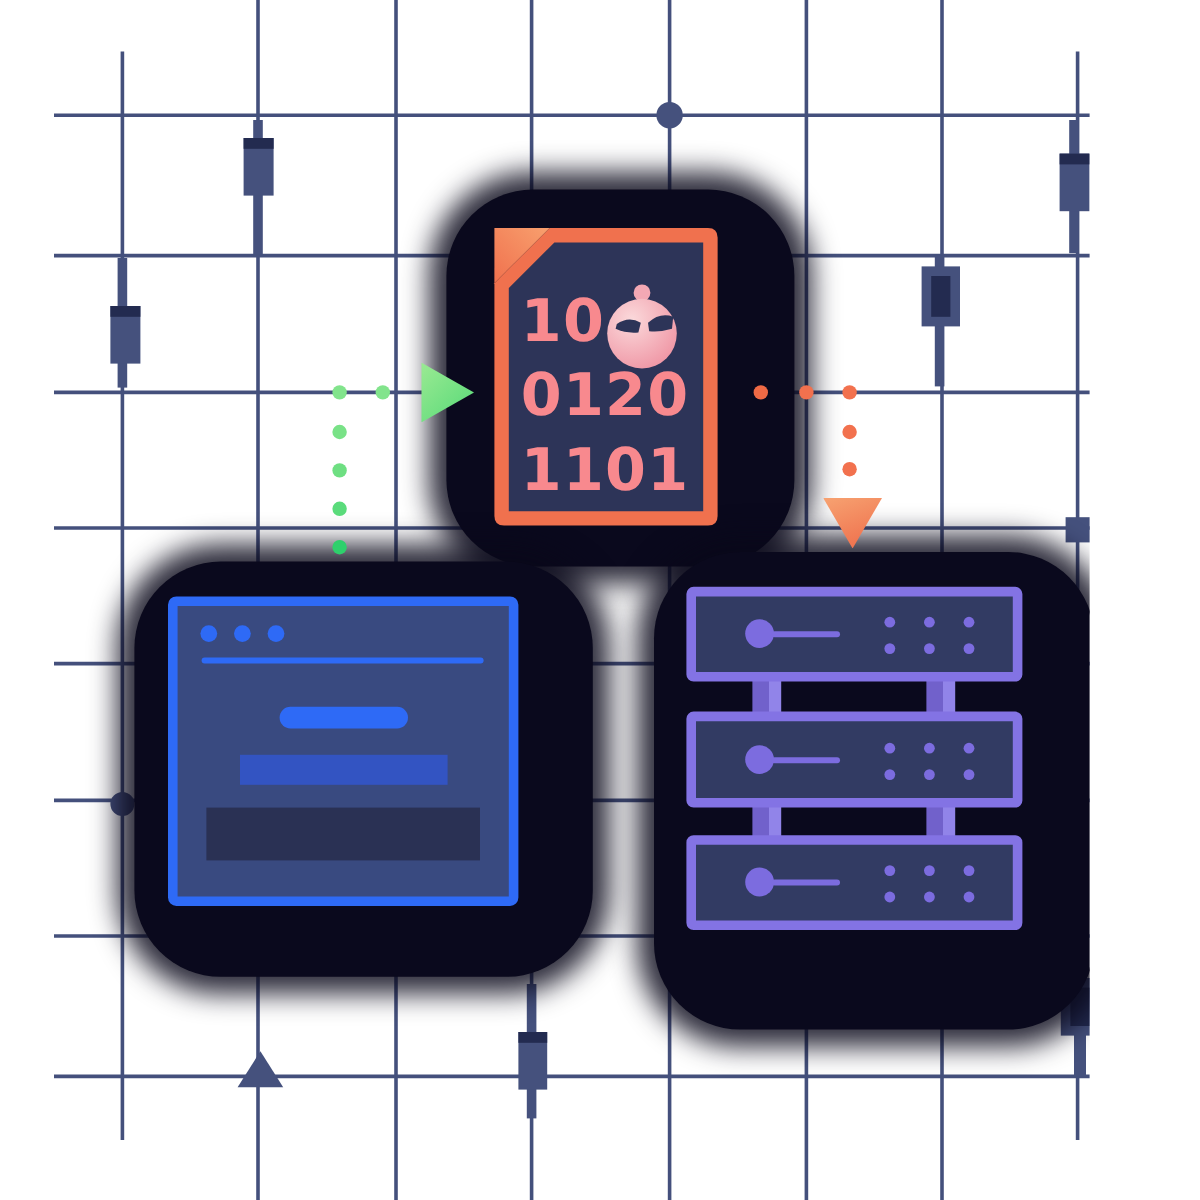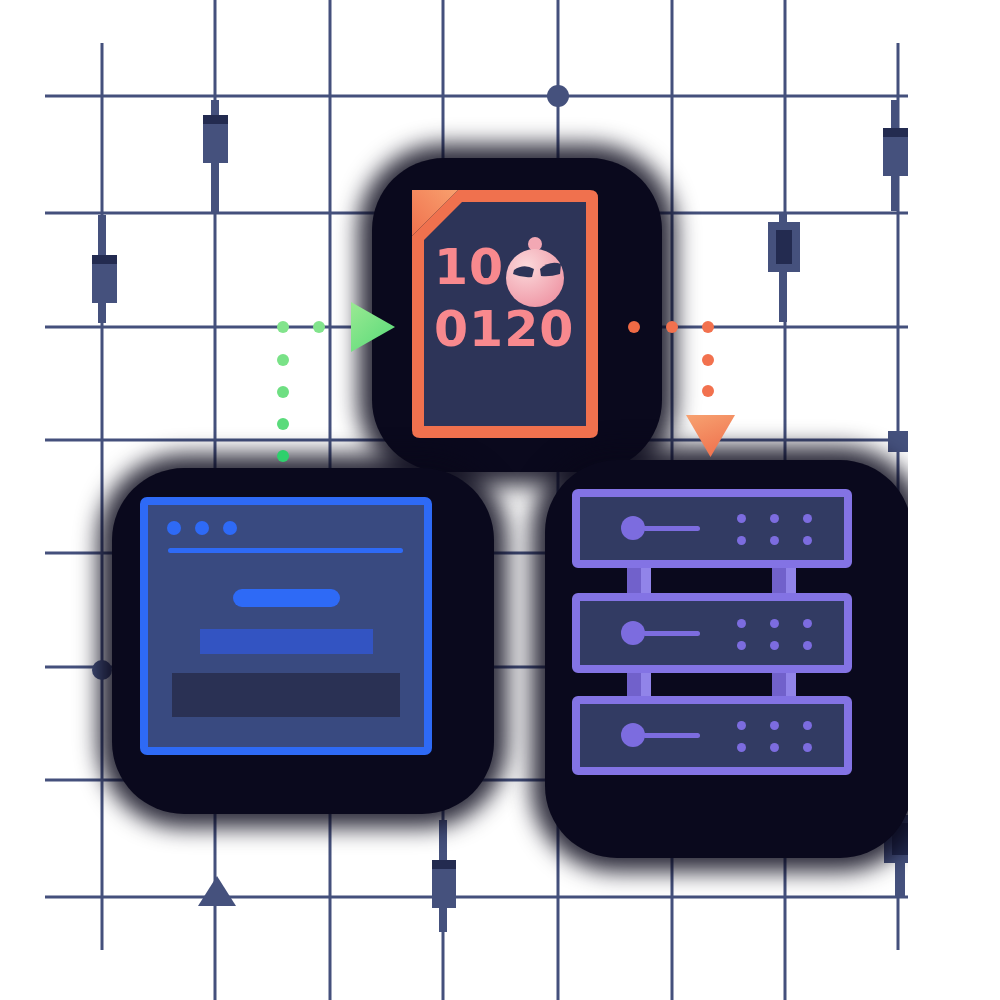--- a/index.html
+++ b/index.html
@@ -130,20 +130,21 @@
       </linearGradient>
     </defs>
     <path d="M58 10 H190 Q198 10 198 18 V250 Q198 258 190 258 H20 Q12 258 12 250 V56 Z" fill="#f0714e"></path>
     <path d="M12 10 L58 10 L12 56 Z" fill="url(#foldGrad)"></path>
     <path d="M62 22 H186 V246 H24 V60 Z" fill="#2d3458"></path>
   </svg>
 
   <div class="abs binary-text" style="left:434px;top:237px;">
     <span>10</span>
     <span>0120</span>
+    <span>1101</span>
   </div>
 
   <svg class="abs" style="left:503px;top:233px;z-index:6;" width="64" height="78" viewBox="0 0 64 78">
     <defs>
       <radialGradient id="botGrad" cx="0.35" cy="0.3" r="0.85">
         <stop offset="0" stop-color="#fbd9db"></stop>
           <stop offset="1" stop-color="#ee8f9f"></stop>
       </radialGradient>
     </defs>
     <rect x="28" y="10" width="8" height="12" fill="#f2a7b2"></rect>

